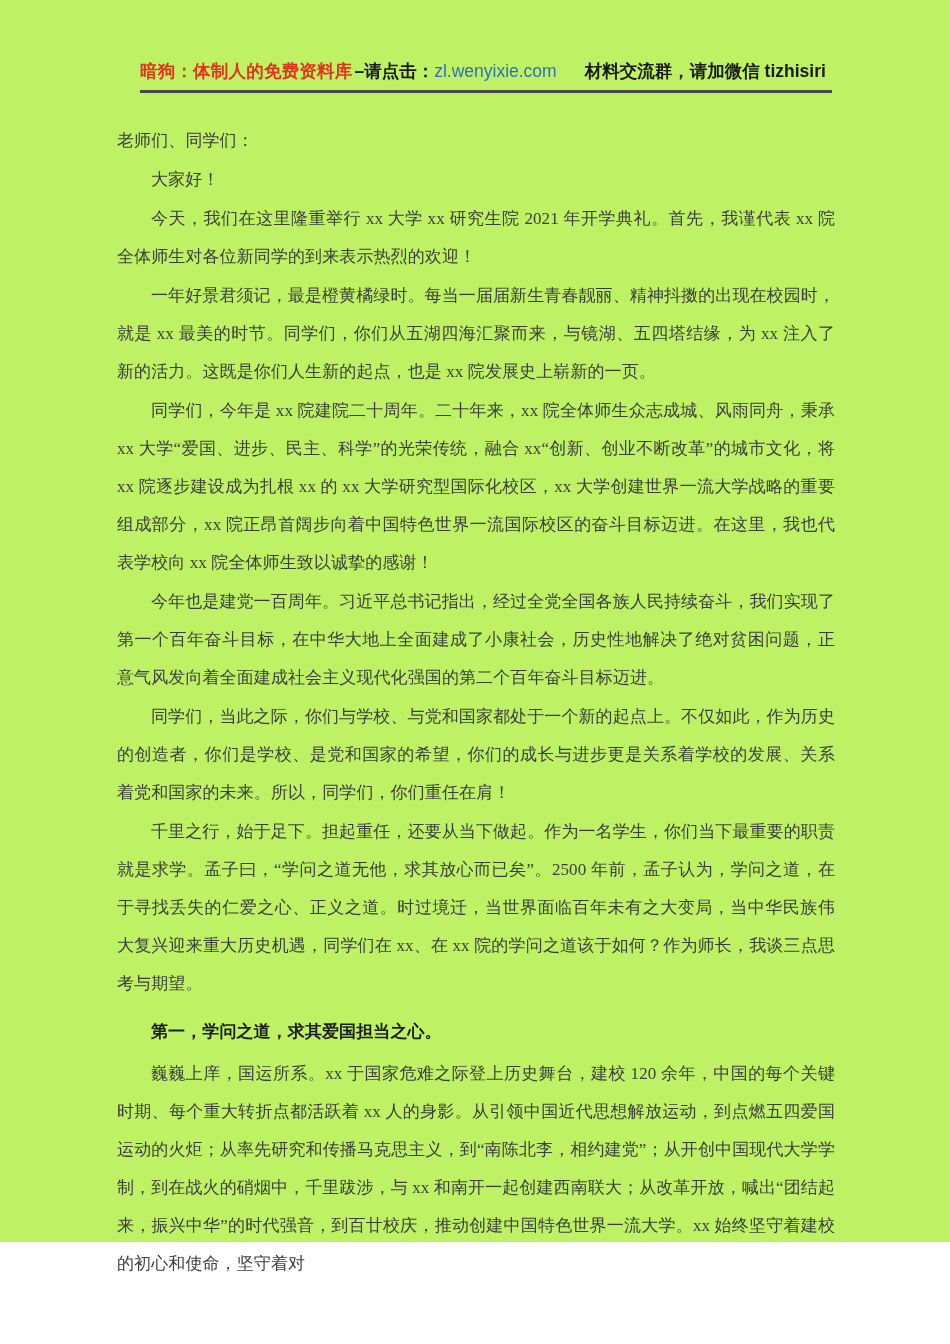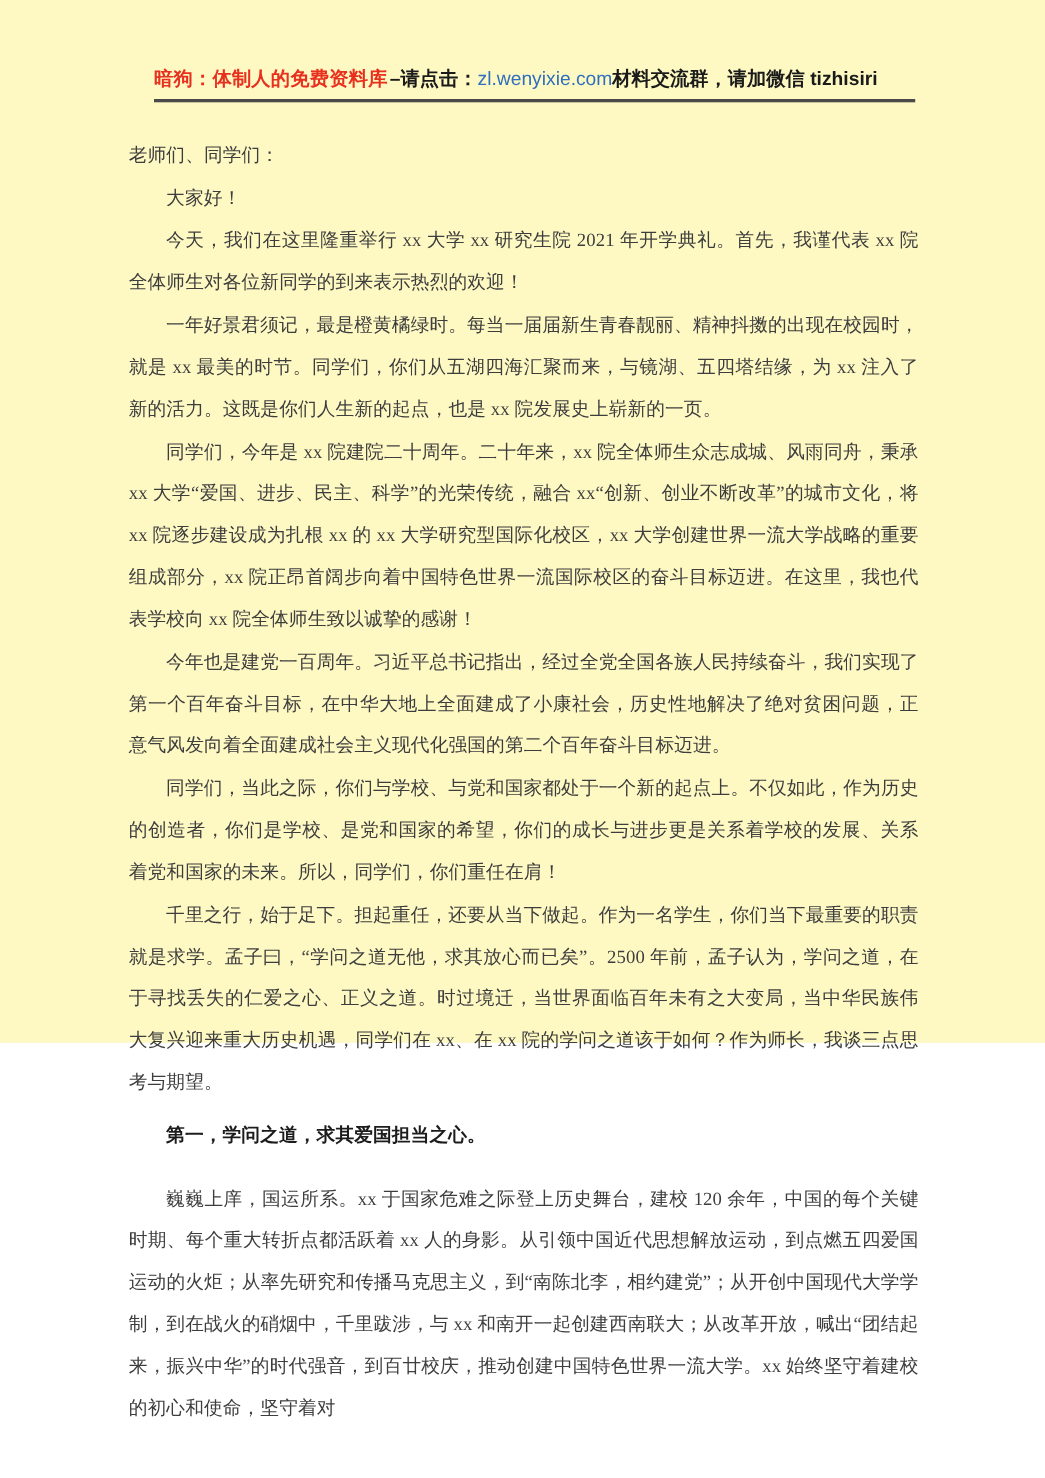--- a/index.html
+++ b/index.html
@@ -10,22 +10,22 @@
   body {
     width: 950px;
     height: 1344px;
     font-family: "Liberation Serif", "DejaVu Serif", serif;
     color: #3a3a3a;
     overflow: hidden;
   }
   .page {
     position: relative;
     width: 950px;
-    height: 948px;
-    background: #fef9c3;
+    height: 1242px;
+    background: #bef264;
     box-sizing: border-box;
   }
 
   
   .header-banner {
     position: absolute;
     left: 140px;
     top: 58px;
     width: 692px;
     padding-bottom: 6px;
@@ -54,20 +54,21 @@
     color: #2f6fbd;
     font-family: "Liberation Sans", "DejaVu Sans", sans-serif;
     margin-left: 0;
     text-decoration: none;
     cursor: pointer;
   }
   .hdr-tail {
     color: #1a1a1a;
     font-weight: bold;
     font-family: "Liberation Sans", "DejaVu Sans", sans-serif;
+    margin-left: 28px;
   }
 
   
   .doc-body {
     position: absolute;
     left: 117px;
     top: 122px;
     width: 718px;
   }
   p.para {
@@ -82,21 +83,21 @@
   p.indent {
     text-indent: 2em;
   }
   p.salutation {
     text-indent: 0;
   }
   p.heading {
     text-indent: 2em;
     font-weight: bold;
     color: #1c1c1c;
-    margin: 10px 0 20px 0;
+    margin: 10px 0 4px 0;
   }
 </style>
 </head>
 <body>
 
 <div class="page">
 
   <div class="header-banner">
     <div class="header-line">
       <span class="hdr-red">暗狗：体制人的免费资料库</span>

